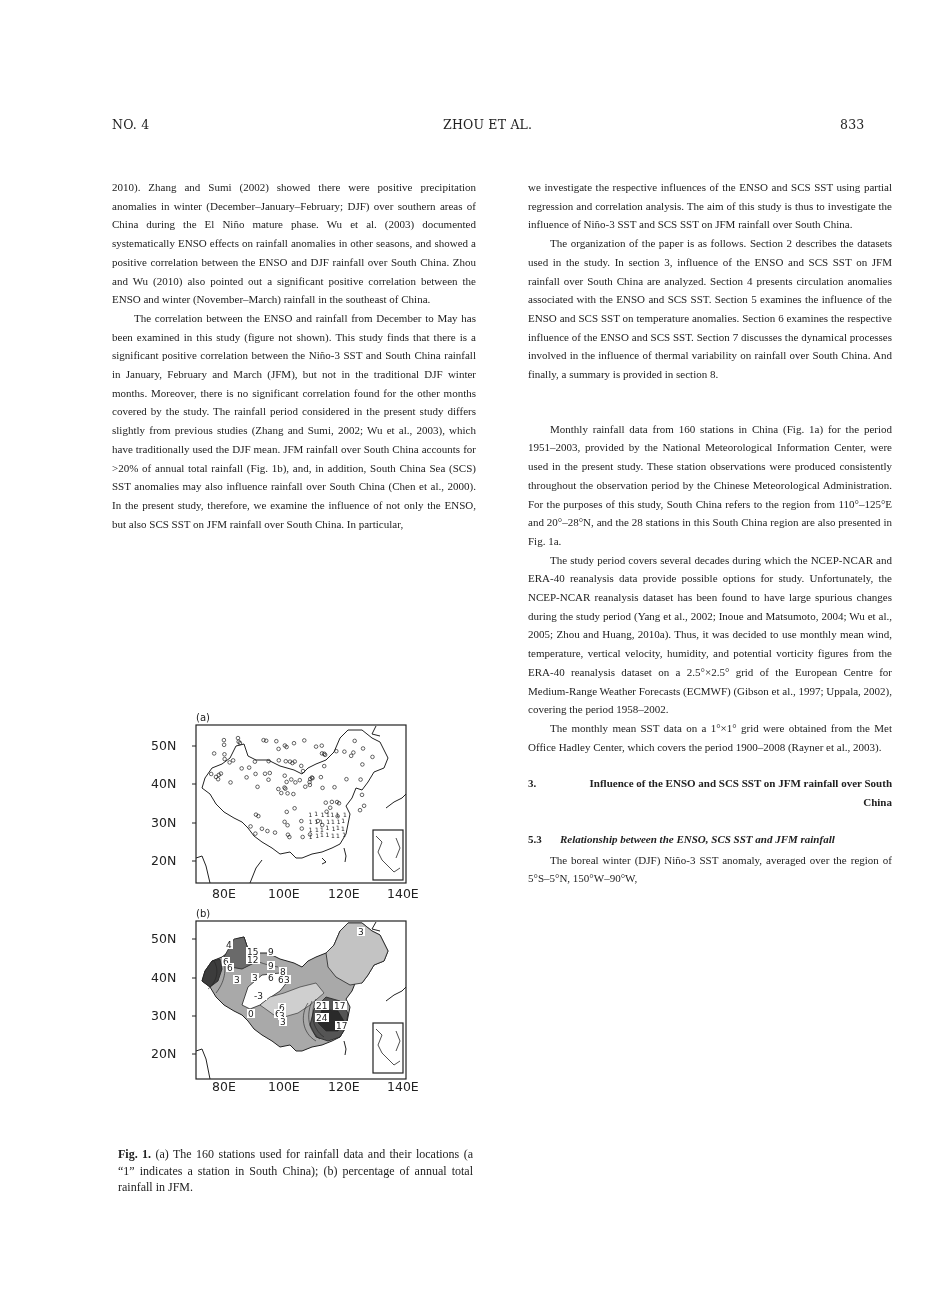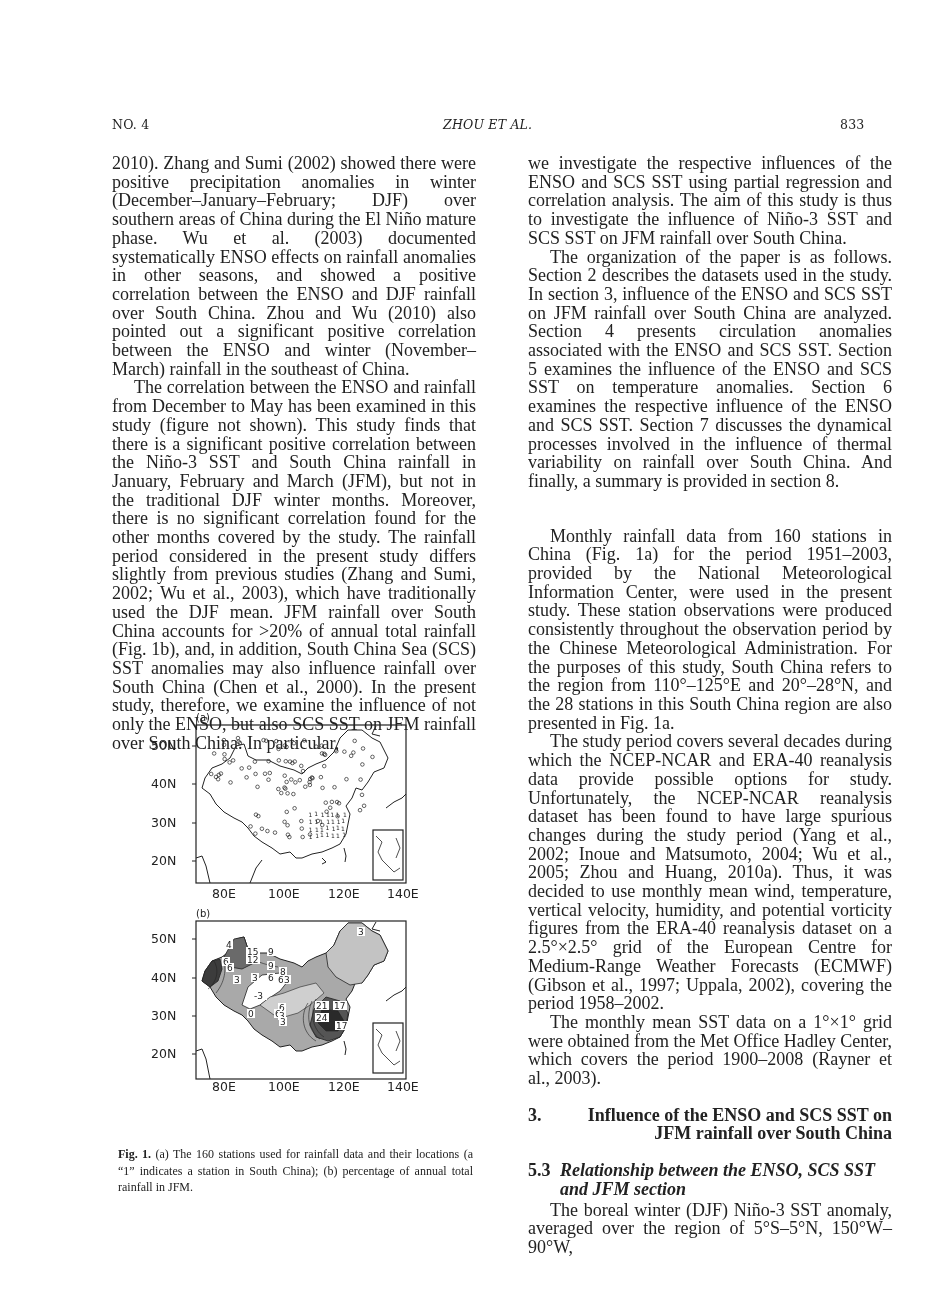--- a/index.html
+++ b/index.html
@@ -1,20 +1,20 @@
 <!DOCTYPE html>
 <html><head>
 <meta charset="utf-8">
 <style>
   html, body { margin: 0; padding: 0; background: #ffffff; }
   body { width: 925px; height: 1309px; position: relative; overflow: hidden;
          font-family: "DejaVu Serif", "Liberation Serif", serif; color: #222; }
   .hdr { position: absolute; top: 117px; font-size: 12.5px; letter-spacing: 0.2px; text-align: right; }
-  .col { position: absolute; width: 364px; font-size: 18px; line-height: 18.7px;
-         text-align: justify; font-family: "Liberation Serif", "DejaVu Serif", serif; }
+  .col { position: absolute; width: 364px; font-size: 11px; line-height: 18.7px;
+         text-align: justify; font-family: "Liberation Serif", "DejaVu Serif", serif; margin-top: 24px; }
   .col p { margin: 0; }
   .ind { text-indent: 22px; }
   .sec { font-weight: bold; margin: 0; }
   .sec .num { display: inline-block; width: 32px; }
   .sec2 { font-weight: bold; display: flex; }
   .sec2 .num { flex: 0 0 32px; }
   .sec3 { font-weight: bold; font-style: italic; display: flex; }
   .sec3 .num { flex: 0 0 32px; font-style: normal; }
   .fig { position: absolute; left: 150px; width: 290px; }
   .fig svg { display: block; }
@@ -22,21 +22,21 @@
   .panlab { font-family: "DejaVu Sans", sans-serif; font-size: 10px; fill: #222; }
   .caption { position: absolute; left: 118px; top: 1112px; width: 355px;
              font-size: 12px; line-height: 16.5px; text-align: justify;
              font-family: "Liberation Serif", "DejaVu Serif", serif; margin-top: 34px; }
   .caption b { font-weight: bold; }
 </style>
 </head>
 <body>
 
 <div class="hdr" style="left:112px;">NO. 4</div>
-<div class="hdr" style="left:443px;font-style:italic;">ZHOU ET AL.</div>
+<div class="hdr" style="left:443px;">ZHOU ET AL.</div>
 <div class="hdr" style="left:840px;">833</div>
 
 <div class="col" style="left:112px; top:154px;">
   <p>2010).  Zhang and Sumi (2002) showed there were positive precipitation anomalies in winter (December–January–February; DJF) over southern areas of China during the El Niño mature phase.  Wu et al. (2003) documented systematically ENSO effects on rainfall anomalies in other seasons, and showed a positive correlation between the ENSO and DJF rainfall over South China. Zhou and Wu (2010) also pointed out a significant positive correlation between the ENSO and winter (November–March) rainfall in the southeast of China.</p>
   <p class="ind">The correlation between the ENSO and rainfall from December to May has been examined in this study (figure not shown). This study finds that there is a significant positive correlation between the Niño-3 SST and South China rainfall in January, February and March (JFM), but not in the traditional DJF winter months. Moreover, there is no significant correlation found for the other months covered by the study. The rainfall period considered in the present study differs slightly from previous studies (Zhang and Sumi, 2002; Wu et al., 2003), which have traditionally used the DJF mean.  JFM rainfall over South China accounts for &gt;20% of annual total rainfall (Fig.  1b), and, in addition, South China Sea (SCS) SST anomalies may also influence rainfall over South China (Chen et al., 2000). In the present study, therefore, we examine the influence of not only the ENSO, but also SCS SST on JFM rainfall over South China. In particular,</p>
 </div>
 
 <div class="fig" style="top:708px;">
   <svg width="290" height="192" viewBox="0 0 290 192">
     <text class="panlab" x="46" y="13">(a)</text>
@@ -313,17 +313,17 @@
   <p class="ind">The study period covers several decades during which the NCEP-NCAR and ERA-40 reanalysis data provide possible options for study. Unfortunately, the NCEP-NCAR reanalysis dataset has been found to have large spurious changes during the study period (Yang et al., 2002; Inoue and Matsumoto, 2004; Wu et al., 2005; Zhou and Huang, 2010a). Thus, it was decided to use monthly mean wind, temperature, vertical velocity, humidity, and potential vorticity figures from the ERA-40 reanalysis dataset on a 2.5°×2.5° grid of the European Centre for Medium-Range Weather Forecasts (ECMWF) (Gibson et al., 1997; Uppala, 2002), covering the period 1958–2002.</p>
   <p class="ind">The monthly mean SST data on a 1°×1° grid were obtained from the Met Office Hadley Center, which covers the period 1900–2008 (Rayner et al., 2003).</p>
   <div style="height:18px"></div>
   <div class="sec2">
       <span class="num">3.</span>
       <span style="text-align:right">Influence of the ENSO and SCS SST on JFM rainfall over South China</span>
     </div>
   <div style="height:18px"></div>
   <div class="sec3">
       <span class="num">5.3</span>
-      <span style="text-align:left">Relationship between the ENSO, SCS SST and JFM section</span>
+      <span style="text-align:left">Relationship between the ENSO, SCS SST and JFM rainfall</span>
     </div>
   <div style="height:2px"></div>
   <p class="ind">The boreal winter (DJF) Niño-3 SST anomaly, averaged over the region  of  5°S–5°N,  150°W–90°W,</p>
 </div>
 
 </body></html>

